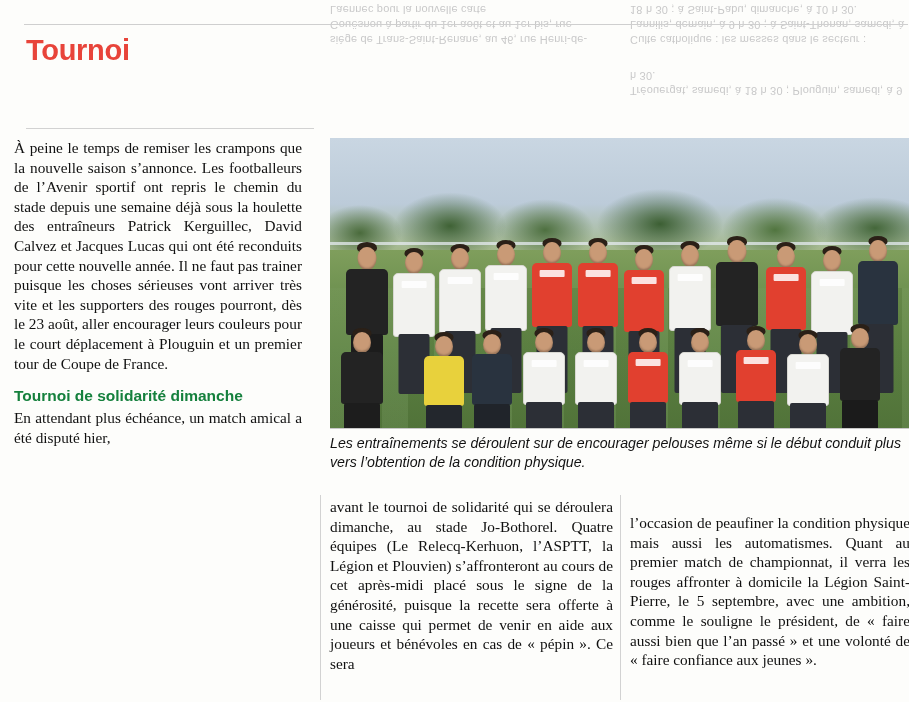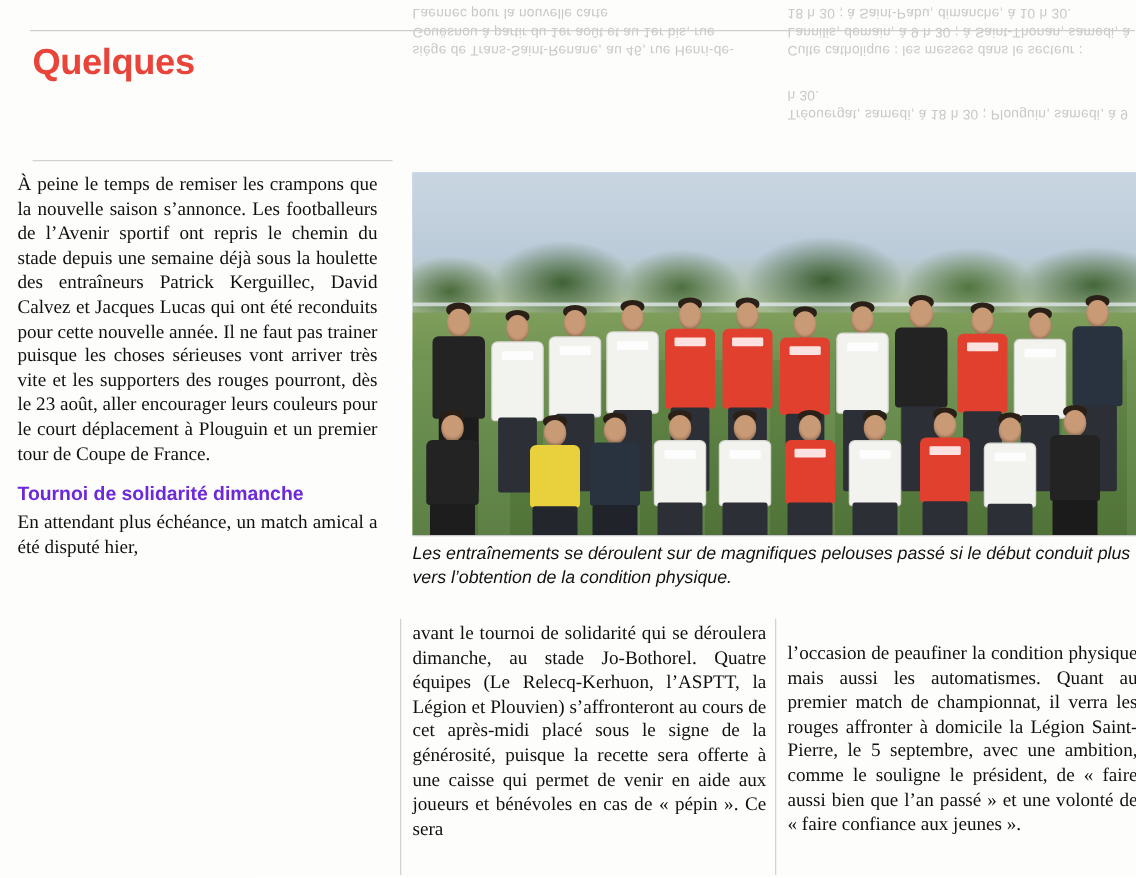--- a/index.html
+++ b/index.html
@@ -80,21 +80,21 @@
   #col2 { left: 330px; top: 497px; width: 283px; }
   #col3 { left: 630px; top: 513px; width: 280px; }
 
   .subhead {
     font-family: "Liberation Sans", sans-serif;
     font-weight: bold;
     font-size: 15.5px;
     line-height: 20px;
     margin-top: 13px;
     margin-bottom: 2px;
-    color: #6d28d9;
+    color: #15803d;
   }
 
   
   #photo-block {
     position: absolute;
     left: 330px;
     top: 138px;
     width: 580px;
   }
   #photo {
@@ -208,21 +208,21 @@
 <body>
 
 <div id="page">
 
   <div class="bleed flip" style="left:330px; top:2px; width:270px;">siège de Trans-Saint-Renane, au 46, rue Henri-de-Gouësnou à partir du 1er août et au 1er bis, rue Laennec pour la nouvelle carte</div>
   <div class="bleed flip" style="left:630px; top:2px; width:275px;">Culte catholique : les messes dans le secteur : Lannilis, demain, à 9 h 30 ; à Saint-Thonan, samedi, à 18 h 30 ; à Saint-Pabu, dimanche, à 10 h 30.</div>
   <div class="bleed flip" style="left:630px; top:68px; width:275px;">Tréouergat, samedi, à 18 h 30 ; Plouguin, samedi, à 9 h 30.</div>
 
   <div class="rule-top"></div>
 
-  <div class="kicker">Quelques</div>
+  <div class="kicker">Tournoi</div>
 
   <div id="rule-head"></div>
 
   <div class="col" id="col1">
     <p>À peine le temps de remiser les crampons que la nouvelle saison s’annonce. Les footballeurs de l’Avenir sportif ont repris le chemin du stade depuis une semaine déjà sous la houlette des entraîneurs Patrick Kerguillec, David Calvez et Jacques Lucas qui ont été reconduits pour cette nouvelle année. Il ne faut pas trainer puisque les choses sérieuses vont arriver très vite et les supporters des rouges pourront, dès le 23 août, aller encourager leurs couleurs pour le court déplacement à Plouguin et un premier tour de Coupe de France.</p>
     <div class="subhead">Tournoi de solidarité dimanche</div>
     <p>En attendant plus échéance, un match amical a été disputé hier,</p>
   </div>
 
   <div id="photo-block">
@@ -396,21 +396,21 @@
           <div class="hair" style="top:0; width:19px; height:10px;"></div>
           <div class="head" style="top:4px; width:18px; height:21px;"></div>
           <div class="torso black" style="top:24px; width:40px; height:53px;"></div>
           <div class="legs" style="top:76px; width:36px; height:32px; background:#1b1b1b;"></div>
         </div>
       </div>
     </div>
   </div>
 
   <div class="caption-rule"></div>
-  <div class="caption">Les entraînements se déroulent sur de magnifiques pelouses passé si le début conduit plus vers l’obtention de la condition physique.</div>
+  <div class="caption">Les entraînements se déroulent sur de encourager pelouses même si le début conduit plus vers l’obtention de la condition physique.</div>
 
   <div class="col-rule" id="rule-a"></div>
   <div class="col-rule" id="rule-b"></div>
 
   <div class="col" id="col2">
     <p>avant le tournoi de solidarité qui se déroulera dimanche, au stade Jo-Bothorel. Quatre équipes (Le Relecq-Kerhuon, l’ASPTT, la Légion et Plouvien) s’affronteront au cours de cet après-midi placé sous le signe de la générosité, puisque la recette sera offerte à une caisse qui permet de venir en aide aux joueurs et bénévoles en cas de « pépin ». Ce sera</p>
   </div>
 
   <div class="col" id="col3">
     <p>l’occasion de peaufiner la condition physique mais aussi les automatismes. Quant au premier match de championnat, il verra les rouges affronter à domicile la Légion Saint-Pierre, le 5 septembre, avec une ambition, comme le souligne le président, de « faire aussi bien que l’an passé » et une volonté de « faire confiance aux jeunes ».</p>

